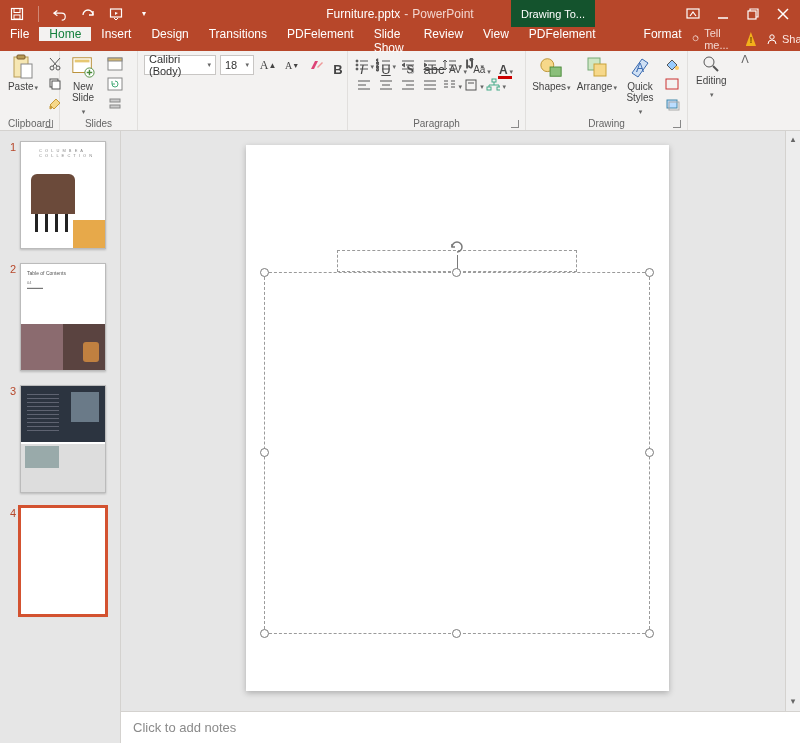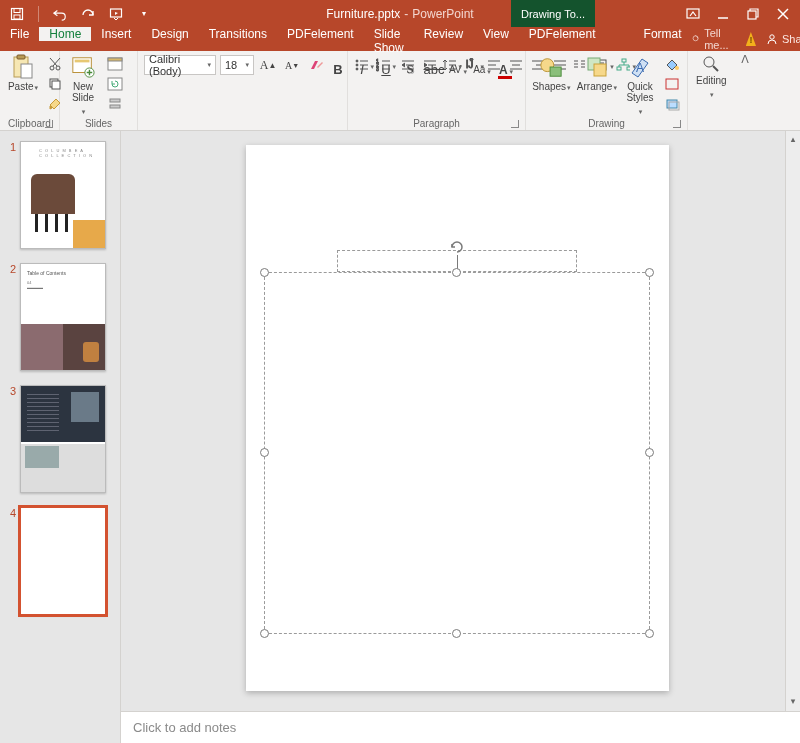--- a/index.html
+++ b/index.html
@@ -38,21 +38,21 @@
   .vbtn .lbl { line-height: 11px; text-align:center;}
   .vbtn .drop::after { content:"▾"; font-size:7px; color:#666; margin-left:1px;}
   .mini-col { display: flex; flex-direction: column; gap: 2px; padding: 2px; }
   .mini-col .mi { width: 18px; height: 18px; display:flex;align-items:center;justify-content:center; cursor:pointer;}
   .font-row1 { display:flex; align-items:center; gap:4px; }
   .font-name { width: 72px; height: 20px; border: 1px solid #C8C6C4; background:#fff; font-size:11px; padding:0 4px; display:flex;align-items:center;justify-content:space-between;}
   .font-size { width: 34px; height:20px; border:1px solid #C8C6C4; background:#fff; font-size:11px; padding:0 4px; display:flex;align-items:center;justify-content:space-between;}
   .font-row2 { display:flex; gap:4px; margin-top:4px; align-items:center; }
   .fbtn { width:20px; height:20px; display:flex;align-items:center;justify-content:center; font-family:"Times New Roman",serif; font-size:13px; cursor:pointer; color:#444;}
   .fbtn.small{font-size:13px;}
-  .para-grid { display:flex; flex-direction:row; }
+  .para-grid { display:flex; flex-direction:column; }
   .para-row { display:flex; gap:2px;}
   .pbtn{ width:20px;height:20px;display:flex;align-items:center;justify-content:center;cursor:pointer;}
   .collapse-rib { width:14px; display:flex; align-items:flex-start; justify-content:center; padding-top:2px; cursor:pointer; color:#666;}
   
   .workspace { display:flex; height: calc(743px - 27px - 24px - 80px); }
   .thumb-panel { width: 121px; background:#E6E6E6; border-right:1px solid #D4D2CF; overflow:hidden; padding-top:6px;}
   .thumb-item { display:flex; align-items:flex-start; gap:4px; padding:4px 6px 10px 6px;}
   .thumb-num { font-size:11px; color:#B7472A; width:10px; text-align:right;}
   .thumb { width:86px; height:108px; background:#fff; border:1px solid #BBB; box-shadow:0 1px 2px rgba(0,0,0,0.2); position:relative; overflow:hidden;}
   .thumb.selected { outline:2px solid #D35230; outline-offset:0; border-color:#D35230;}

